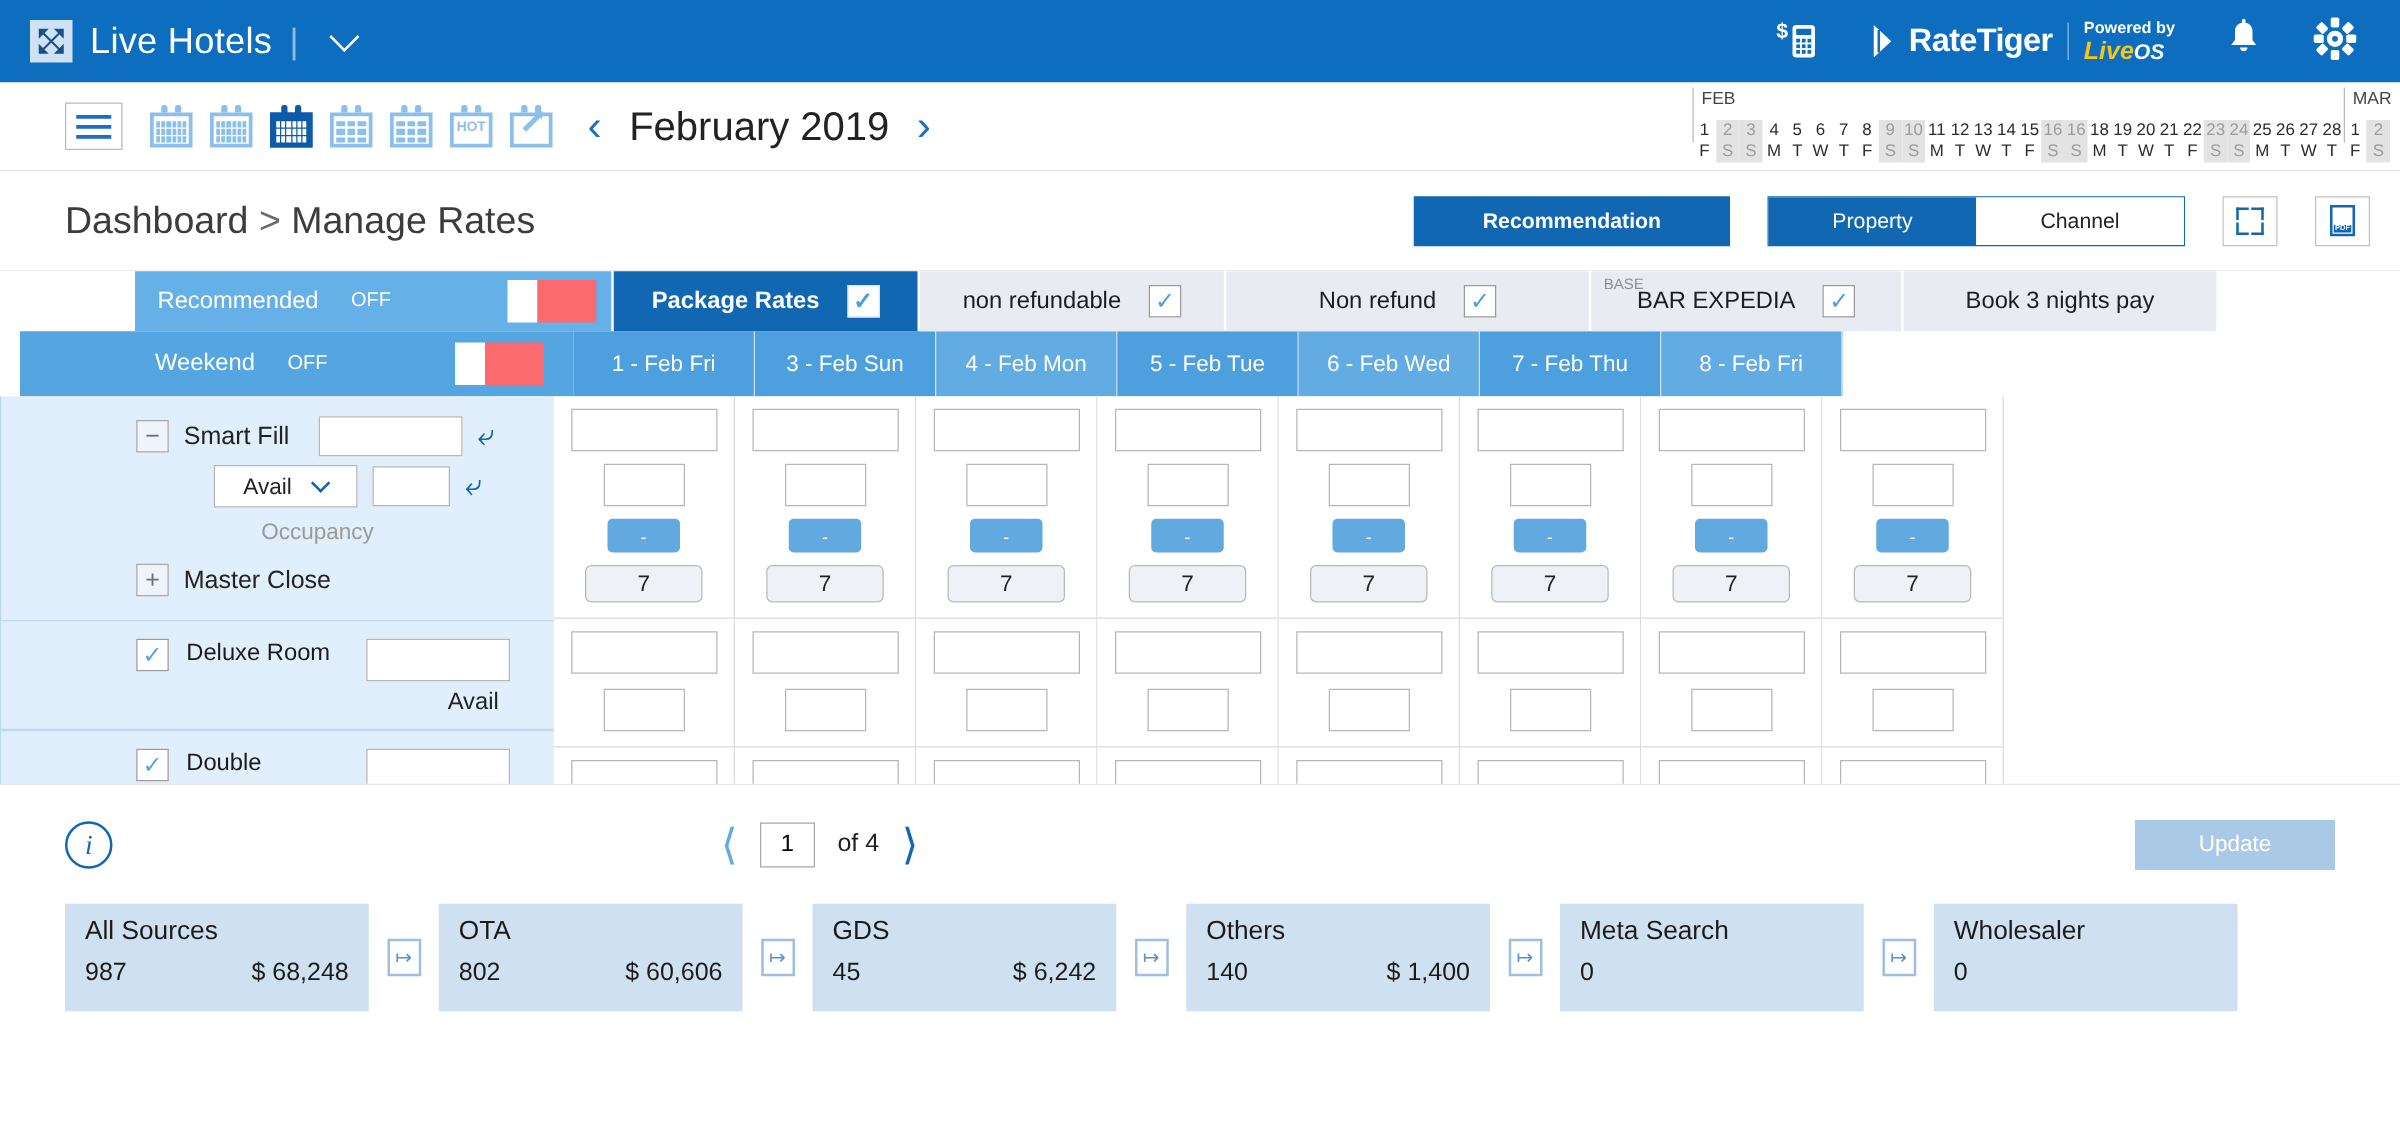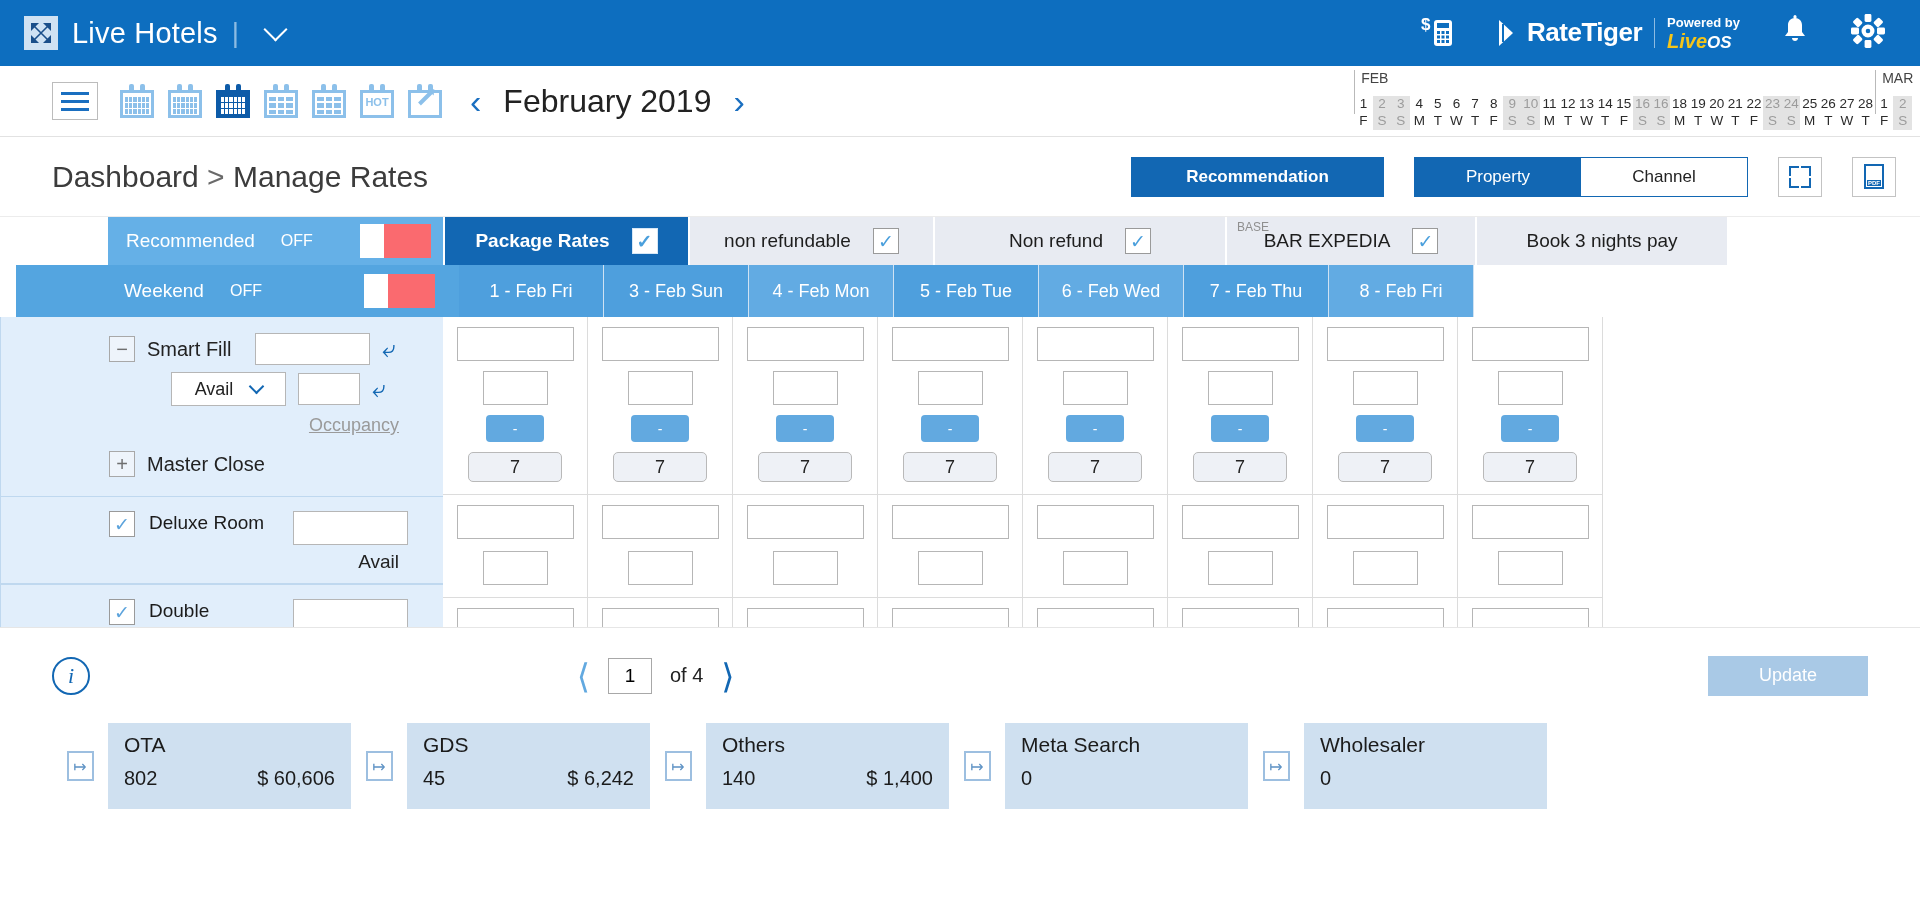--- a/index.html
+++ b/index.html
@@ -127,21 +127,21 @@
     background:#1267b3; color:#fff; font-size:6px; text-align:center; font-weight:700;}
 
   
   .grid-wrap { position:relative; }
   .plan-row { display:flex; height: 48px; padding-left: 108px; background:#fff; }
   .plan-cell {
     display:flex; align-items:center; justify-content:center; position:relative;
     font-size: 19px; background:#e8ebf2; color:#1d1d1d; margin-right:2px;
     flex: 0 0 auto;
   }
-  .plan-cell.first { width: 335px; background:#65b0e7; color:#fff; justify-content:flex-start; padding-left:18px;}
+  .plan-cell.first { width: 381px; background:#65b0e7; color:#fff; justify-content:flex-start; padding-left:18px;}
   .plan-cell.sel { background:#1267b3; color:#fff; font-weight:700; }
   .plan-cell .cbox {
     width: 26px; height: 26px; border: 1.5px solid #9a9a9a; background:#fff;
     margin-left: 22px; display:flex; align-items:center; justify-content:center;
     color:#4a9fdc; font-size: 19px; cursor:pointer;
   }
   .plan-cell.sel .cbox { border-color:#d6e7f6; }
   .plan-cell .base-tag {
     position:absolute; left: 10px; top: 3px; font-size: 12px; color:#8f8f8f;
   }
@@ -184,21 +184,21 @@
   }
   .sel-in {
     border:1px solid #b6b6b6; background:#fff; height: 34px; width: 115px;
     display:flex; align-items:center; justify-content:center; gap: 18px;
     font-size: 18px; color:#222; cursor:pointer;
   }
   .caret-dn {
     width: 11px; height: 11px; border-right: 2.5px solid #1267b3;
     border-bottom: 2.5px solid #1267b3; transform: rotate(45deg); margin-bottom:5px;
   }
-  .occ-label { text-align:right; font-size: 18px; color:#9a9a9a; padding-right: 22px; margin-top: 6px; text-decoration: underline;}
+  .occ-label { text-align:center; font-size: 18px; color:#9a9a9a; padding-right: 22px; margin-top: 6px;}
 
   .room-block {
     background:#e1eefb; border-top:1px solid #bfd8ef; border-bottom:1px solid #bfd8ef;
     padding: 14px 22px 10px 108px;
   }
   .room-line { display:flex; align-items:flex-start; gap: 14px; }
   .cbox2 {
     width: 26px; height: 26px; border: 1.5px solid #9a9a9a; background:#fff;
     display:flex; align-items:center; justify-content:center; color:#5ca3dc;
     font-size: 19px; cursor:pointer; flex:0 0 auto;
@@ -847,20 +847,27 @@
   <div class="pg-center">
     <span class="pg-arrow">⟨</span>
     <span class="pg-input">1</span>
     <span class="pg-of">of 4</span>
     <span class="pg-arrow dark">⟩</span>
   </div>
   <button class="update-btn">Update</button>
 </div>
 
 <div class="sources" id="sources">
+    <div class="src-card">
+      <div class="src-title">All Sources</div>
+      <div class="src-row">
+        <span>987</span>
+        <span>$ 68,248</span>
+      </div>
+    </div>
     <div class="src-sep">
       <span class="arrow-box">↦</span>
     </div>
     <div class="src-card">
       <div class="src-title">OTA</div>
       <div class="src-row">
         <span>802</span>
         <span>$ 60,606</span>
       </div>
     </div>

